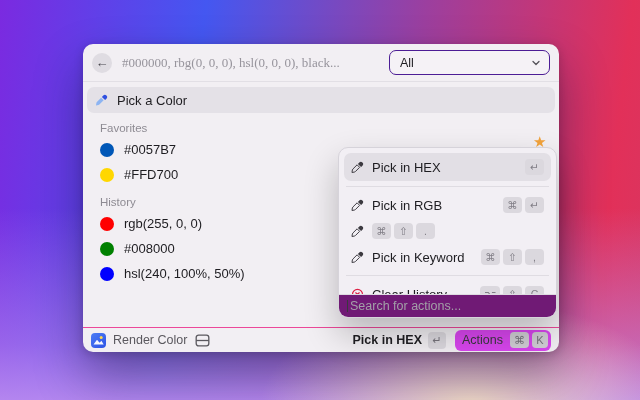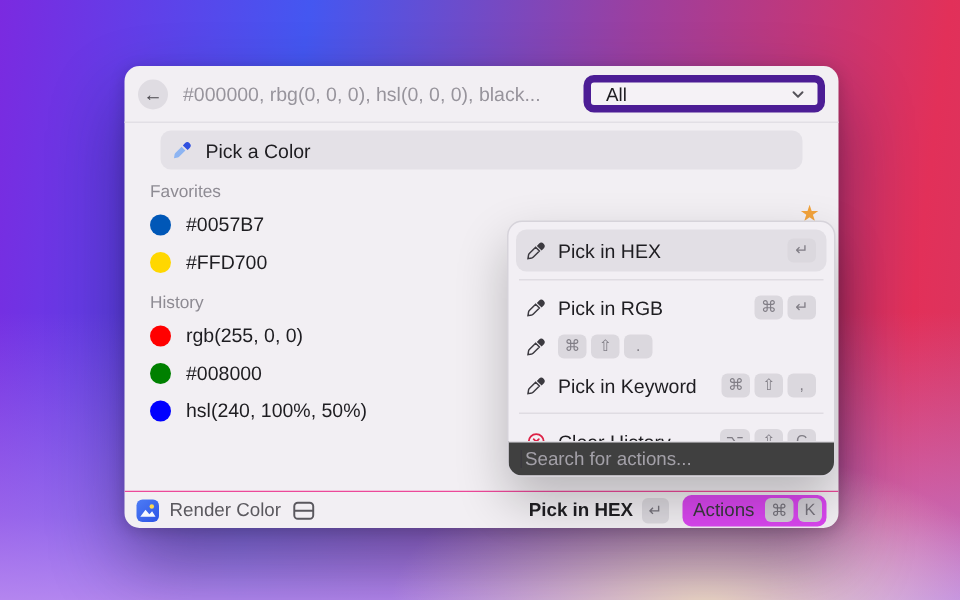--- a/index.html
+++ b/index.html
@@ -22,28 +22,28 @@
   .window {
     position:absolute; left:83px; top:44px; width:476px; height:308px;
     background:#f2eff3; border-radius:10px;
     box-shadow:0 24px 48px rgba(25,10,50,.42), 0 2px 10px rgba(0,0,0,.18);
   }
 
   
   .hdr { height:38px; display:flex; align-items:center; padding:0 9px; border-bottom:1px solid #e2dfe5; }
   .back-btn { width:20px; height:20px; border-radius:50%; background:#dfdce2; color:#47454c;
     font-size:13px; line-height:19px; text-align:center; flex:0 0 auto; }
-  .hdr-search { margin-left:10px; font-size:13px; color:#97949c; white-space:nowrap; overflow:hidden; flex:1 1 auto; }
-  .filter { width:161px; height:25px; flex:0 0 auto; border:5px solid #4c1d95; border-radius:7px;
+  .hdr-search { margin-left:10px; font-size:13px; color:#97949c; white-space:nowrap; overflow:hidden; flex:1 1 auto;font-family:Liberation Serif, serif; }
+  .filter { width:161px; height:25px; flex:0 0 auto; border:1px solid #4c1d95; border-radius:7px;
     background:#f5f2f6; display:flex; align-items:center; padding:0 8px 0 10px; }
   .filter-val { font-size:12.5px; color:#1e1d21; flex:1; }
   .chev { width:10px; height:10px; }
 
   
-  .pick-row { margin:5px 24px; height:26px; background:#e4e1e7; border-radius:7px;
+  .pick-row { margin:5px 4px; height:26px; background:#e4e1e7; border-radius:7px;
     display:flex; align-items:center; gap:9px; padding:0 8px; }
   .pick-row .lbl { font-size:13px; color:#1e1d21; font-weight:500; }
   .sec-title { margin:9px 0 3px 17px; font-size:11.5px; color:#8e8b93; }
   .color-item { height:25px; display:flex; align-items:center; gap:10px; padding-left:17px; }
   .swatch { width:14px; height:14px; border-radius:50%; flex:0 0 auto; }
   .color-item .lbl { font-size:13px; color:#1e1d21; }
 
   
   .ftr { position:absolute; left:0; right:0; bottom:0; height:25px; border-top:1px solid #ec4899;
     display:flex; align-items:center; padding:0 8px; border-radius:0 0 10px 10px; }
@@ -66,21 +66,21 @@
   
   .popup { position:absolute; left:338px; top:147px; width:219px; height:171px; z-index:20;
     background:#f2eff4; border:1px solid #d6d3da; border-radius:10px;
     box-shadow:0 16px 34px rgba(0,0,0,.24); overflow:hidden; padding:5px 5px 0; }
   .p-row { height:26px; display:flex; align-items:center; gap:8px; padding:0 7px; border-radius:7px; }
   .p-row.selected { height:28px; background:#e2dfe5; }
   .p-row .lbl { font-size:13px; color:#1e1d21; flex:1; }
   .p-row .keys { display:flex; gap:3px; }
   .p-row .kbd { min-width:19px; height:16px; font-size:10.5px; background:#dbd8de; color:#817e86; }
   .p-div { height:1px; background:#dfdce2; margin:5px 2px; }
-  .p-search { position:absolute; left:0; right:0; bottom:0; height:23px; background:#404040;
+  .p-search { position:absolute; left:0; right:0; bottom:0; height:23px; background:#701a75;
     border-top:1px solid #dedbe1; display:flex; align-items:center; padding-left:8px; }
   .caret { width:1px; height:12px; background:#3a383e; margin-right:2px; }
   .p-search .ph { font-size:12.5px; color:#a3a0a8; }
 
   svg { display:block; }
 </style>
 </head>
 <body>
 
 <div class="fav-star">★</div>

